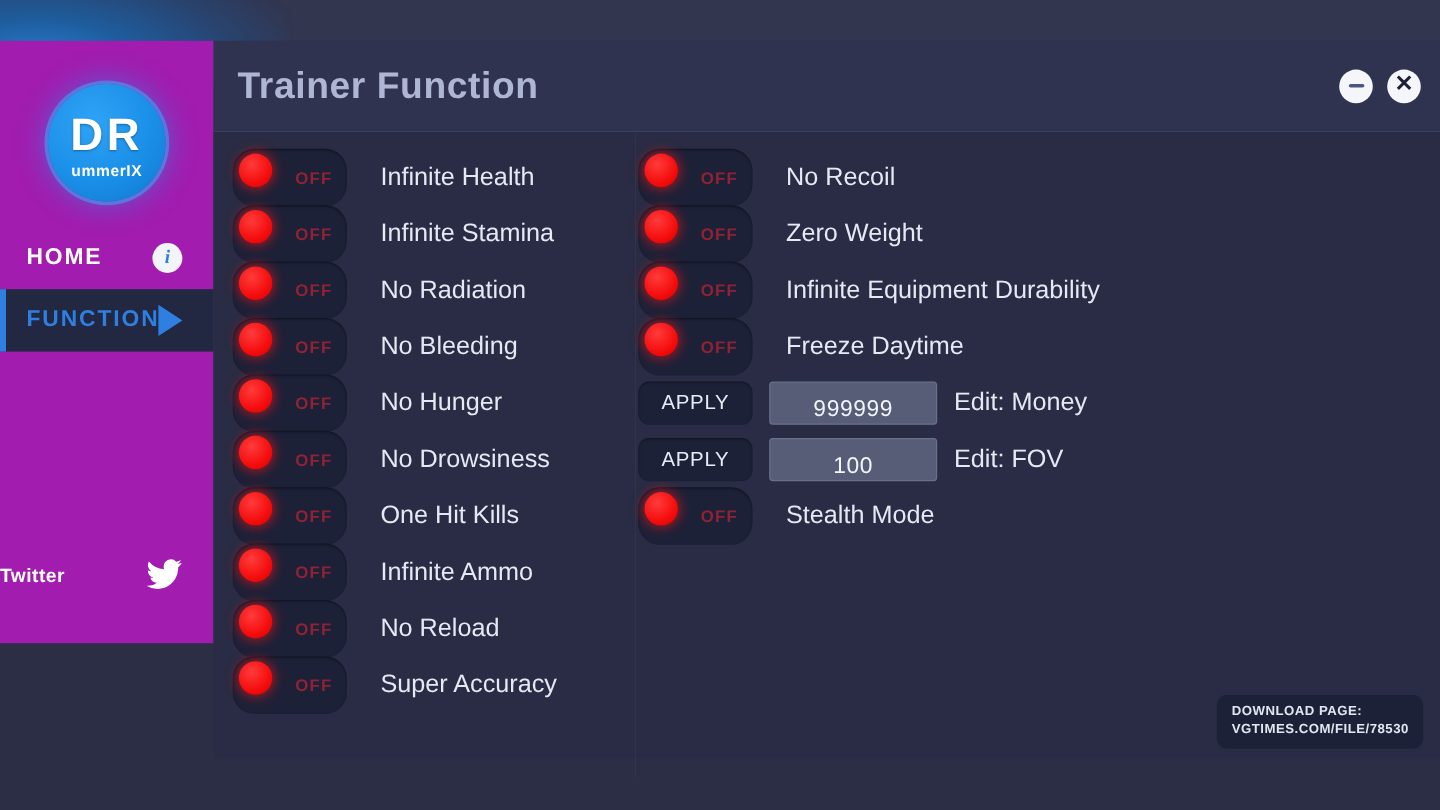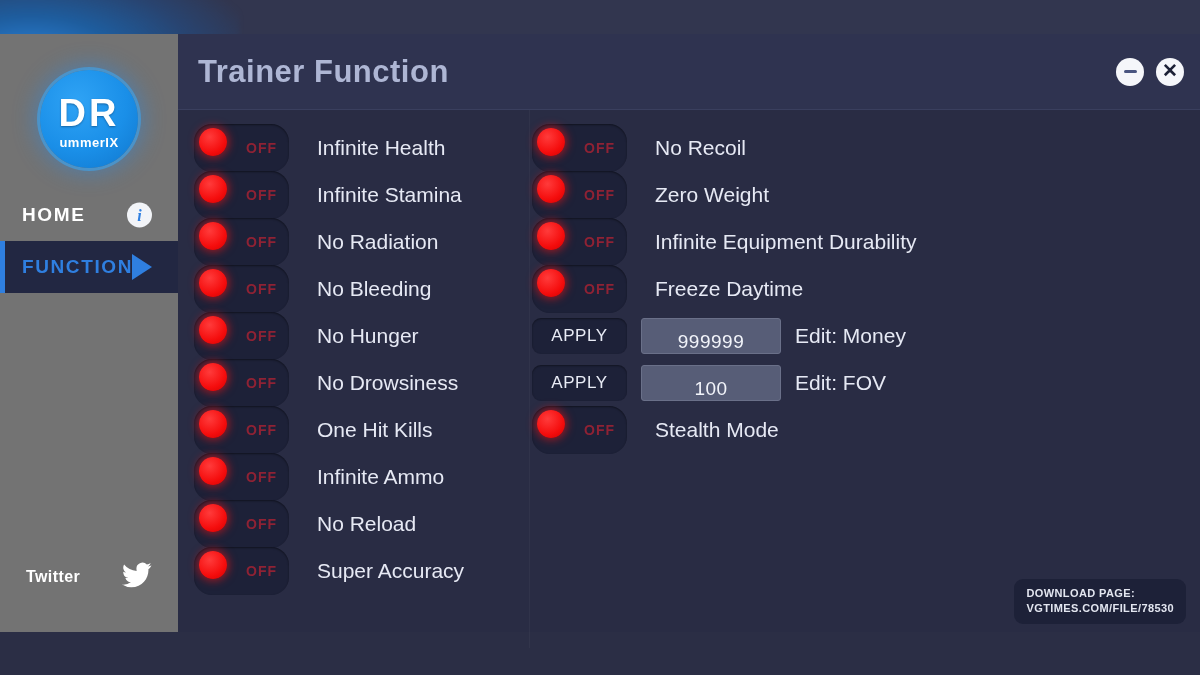--- a/index.html
+++ b/index.html
@@ -19,22 +19,22 @@
     position:absolute; left:0; top:0; width:1200px; height:34px;
     background:#32364f;
   }
   .bluecorner {
     position:absolute; left:-60px; top:-40px; width:300px; height:110px;
     background:radial-gradient(ellipse at 30% 85%, #2a7fd4 0%, #1e5d9e 28%, rgba(33,80,140,0.55) 55%, rgba(40,45,70,0) 78%);
     filter:blur(2px);
   }
   
   .sidebar {
-    position:absolute; left:0; top:34px; width:178px; height:598px;
-    background:#737373;
+    position:absolute; left:0; top:34px; width:178px; height:502px;
+    background:#a21caf;
   }
   .logo-wrap {
     position:absolute; left:0; top:22px; width:178px; height:125px;
     display:flex; align-items:center; justify-content:center;
   }
   .logo {
     position:relative; width:98px; height:98px; border-radius:50%;
     background:radial-gradient(circle at 38% 32%, #2fa3f5 0%, #1a8fe8 55%, #1076cc 100%);
     box-shadow:0 0 0 3px rgba(60,170,245,0.55), 0 0 22px 5px rgba(40,140,235,0.45);
     display:flex; flex-direction:column; align-items:center; justify-content:center;
@@ -75,21 +75,21 @@
     display:flex; align-items:center; justify-content:center;
     font-family:"Liberation Serif", serif;
   }
   .play-ic {
     width:0; height:0;
     border-top:13px solid transparent; border-bottom:13px solid transparent;
     border-left:20px solid #2f7fe0;
   }
   .twitter-row {
     position:absolute; left:0; bottom:32px; width:178px; height:46px;
-    display:flex; align-items:center; padding-left:26px;
+    display:flex; align-items:center; 
   }
   .twitter-label {
     font-size:16px; font-weight:bold; color:#ffffff; letter-spacing:0.4px;
   }
   .twitter-ic { position:absolute; right:26px; top:50%; transform:translateY(-50%); }
   
   .main {
     position:absolute; left:178px; top:34px; width:1022px; height:598px;
     background:#2f3350;
   }

